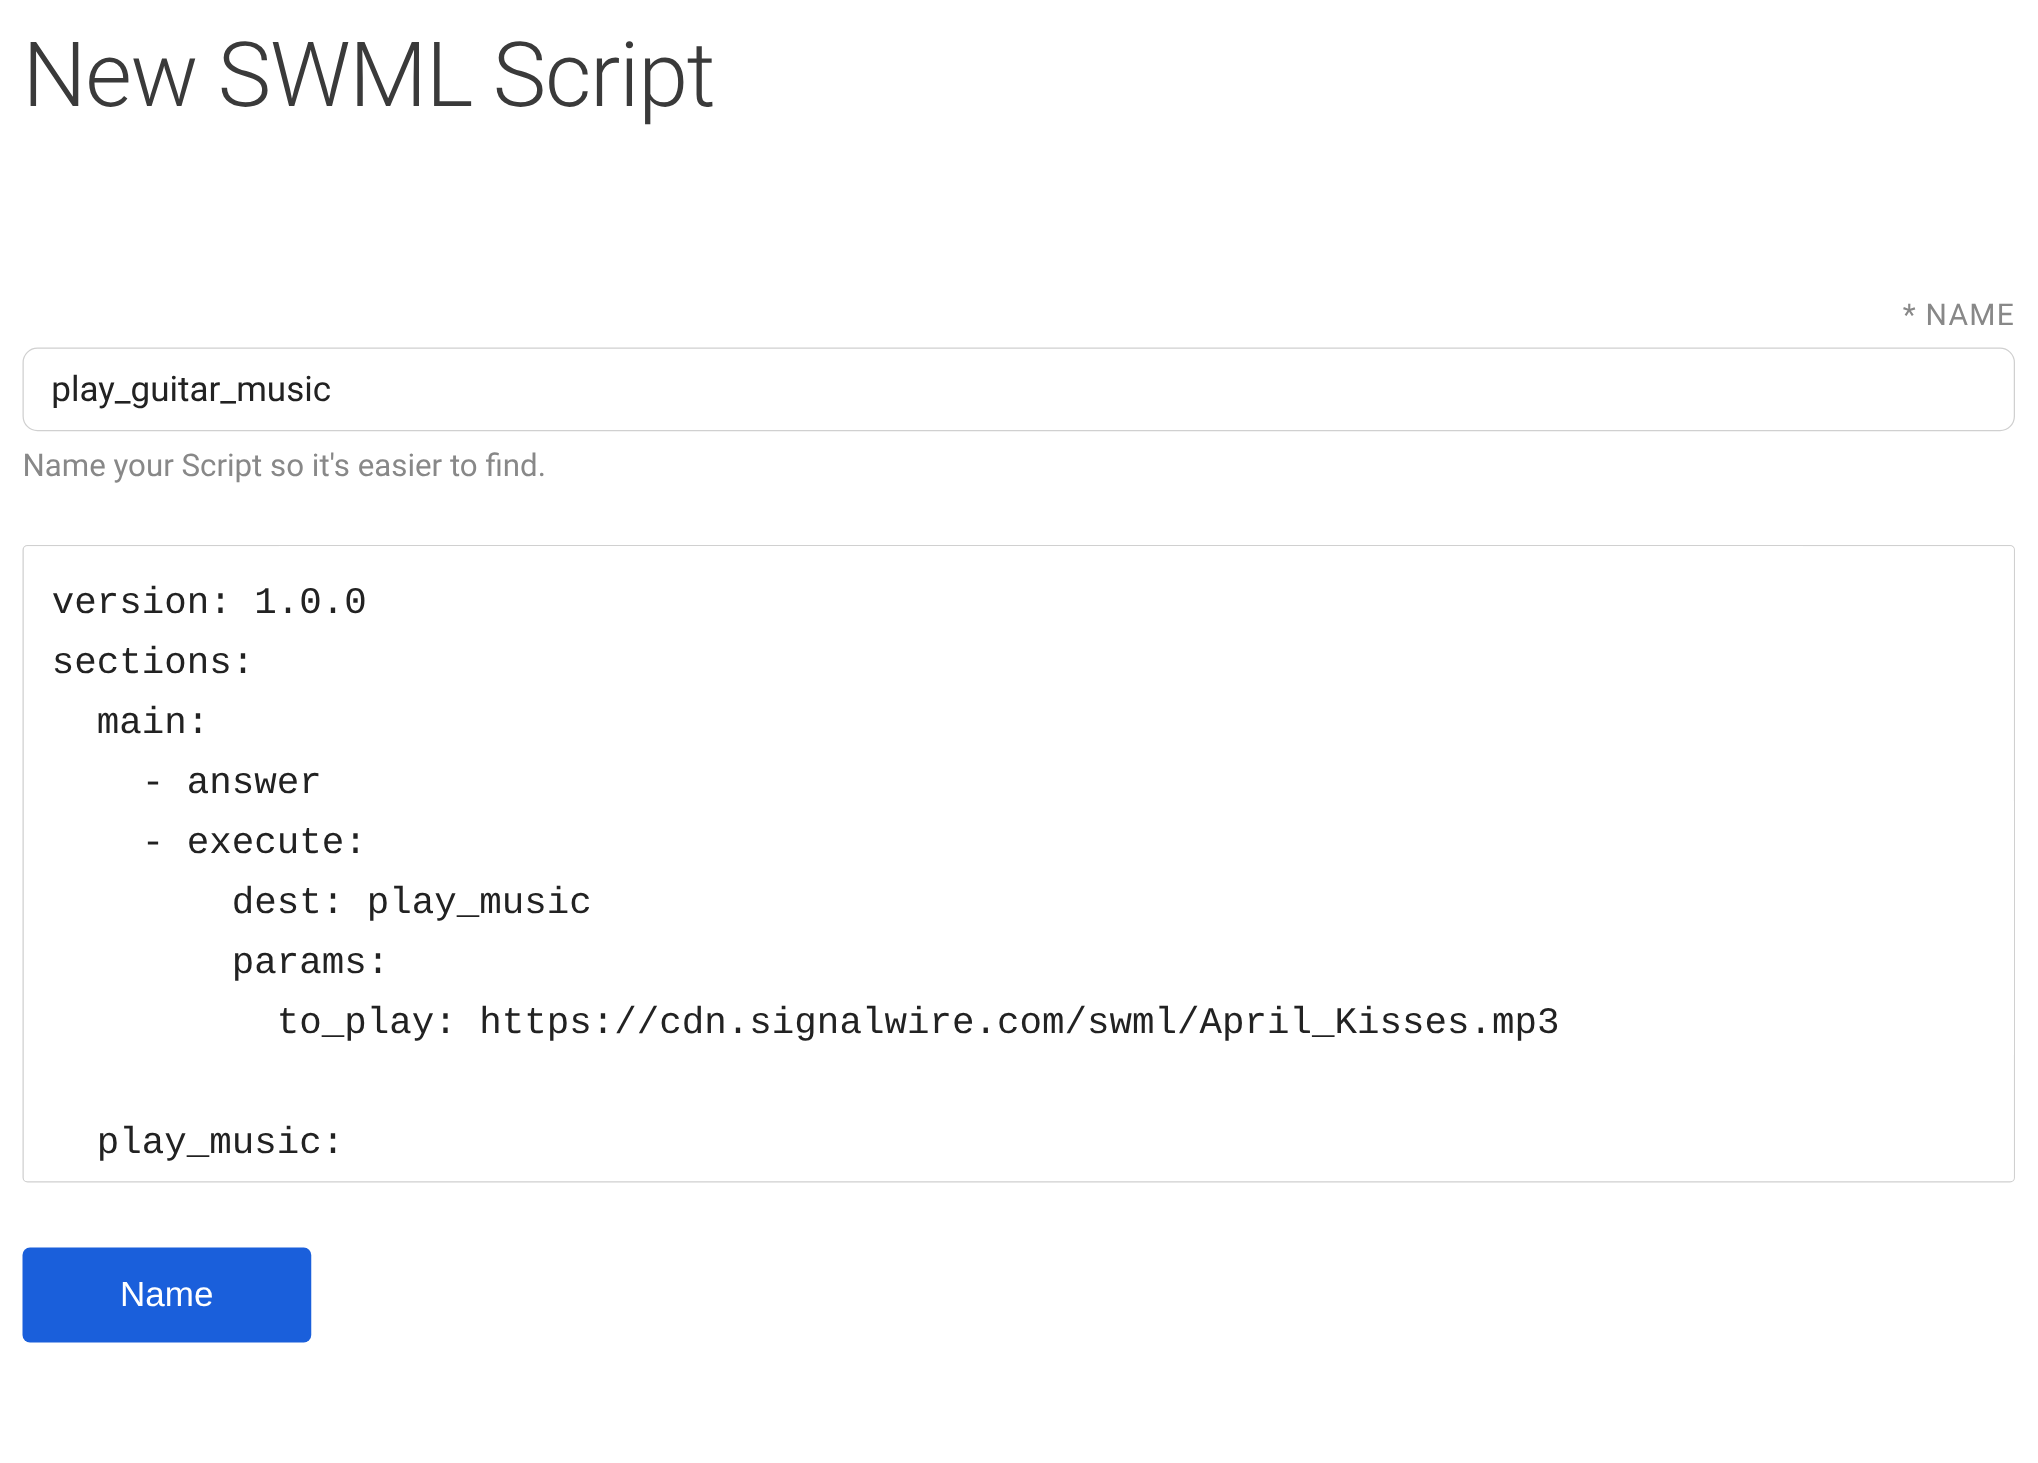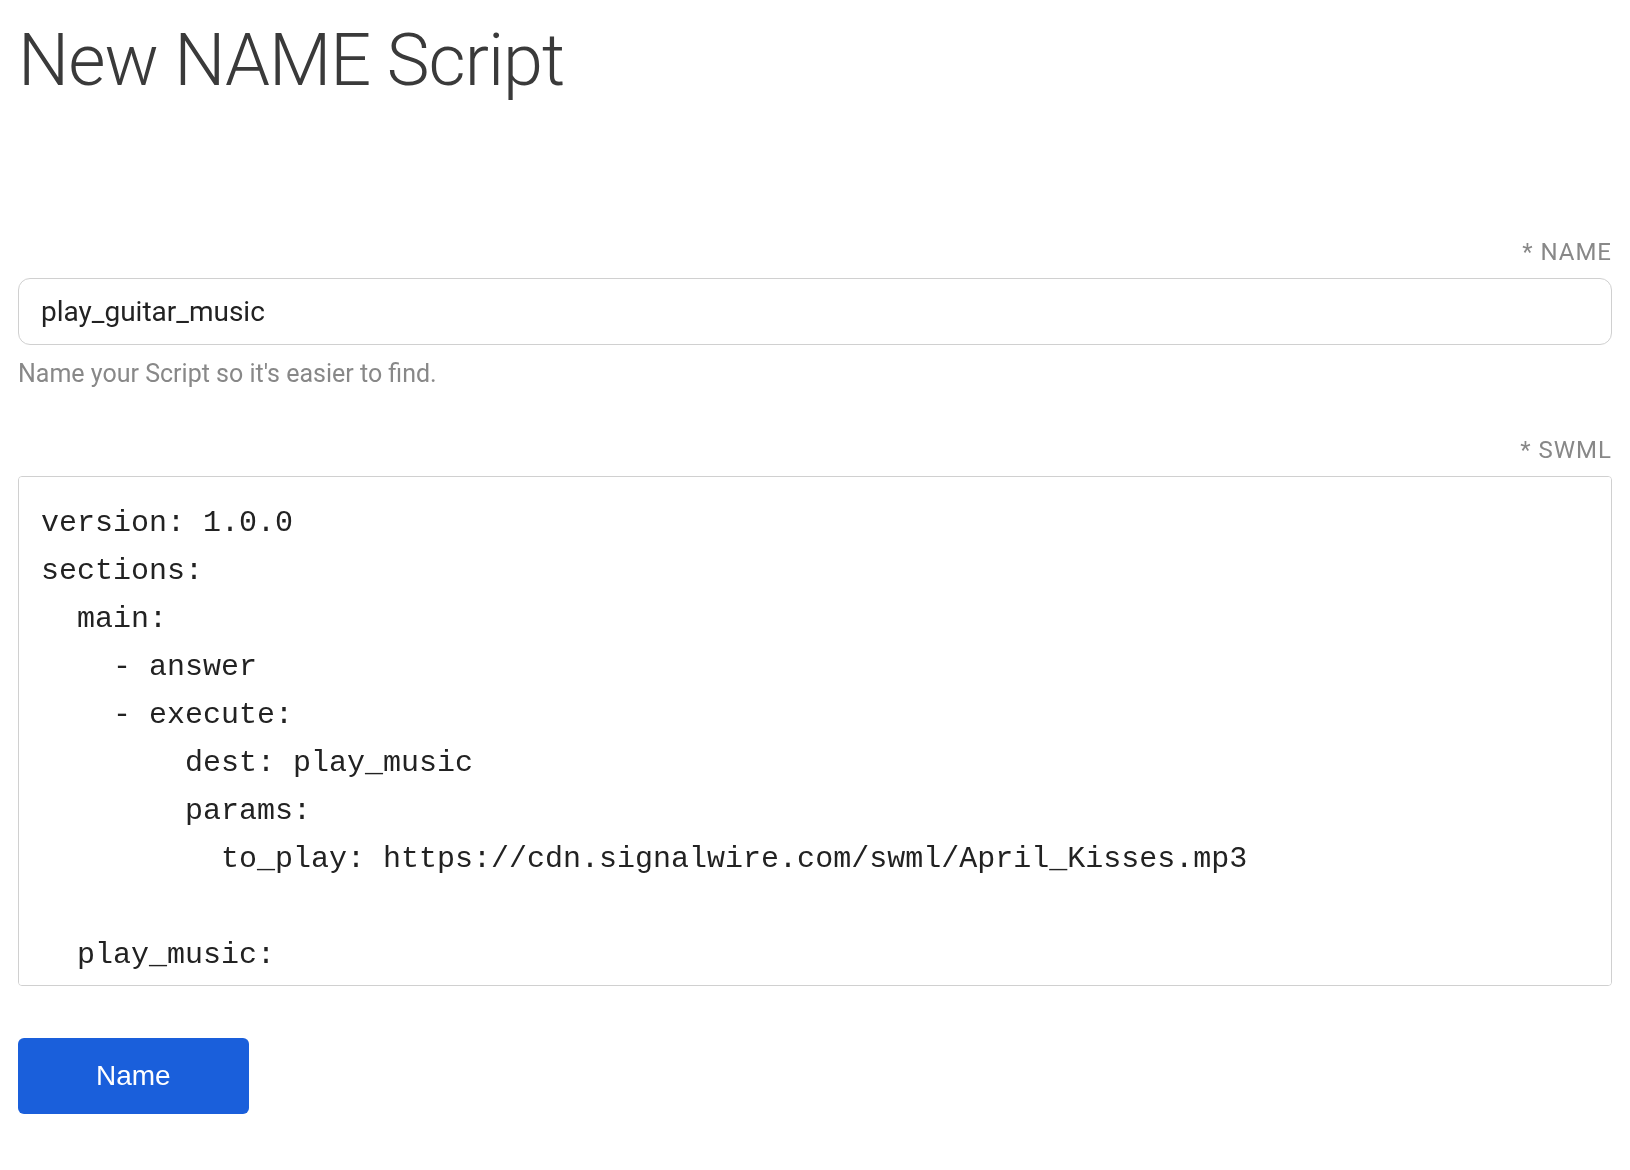--- a/index.html
+++ b/index.html
@@ -80,30 +80,29 @@
       font-weight: 400;
       padding: 22px 78px;
       border: none;
       border-radius: 6px;
       cursor: pointer;
     }
   </style>
 </head>
 <body>
 
-<h1 class="page-title">New NAME Script</h1>
+<h1 class="page-title">New SWML Script</h1>
 
 <div class="form-group">
   <label class="form-label">* NAME</label>
   <input type="text" class="form-input" value="play_guitar_music" style="">
   <div class="form-help">Name your Script so it's easier to find.</div>
 </div>
 
 <div class="form-group">
-  <label class="form-label">* SWML</label>
   <textarea class="code-editor" style="">version: 1.0.0
 sections:
   main:
     - answer
     - execute:
         dest: play_music
         params:
           to_play: https://cdn.signalwire.com/swml/April_Kisses.mp3
 
   play_music:</textarea>

